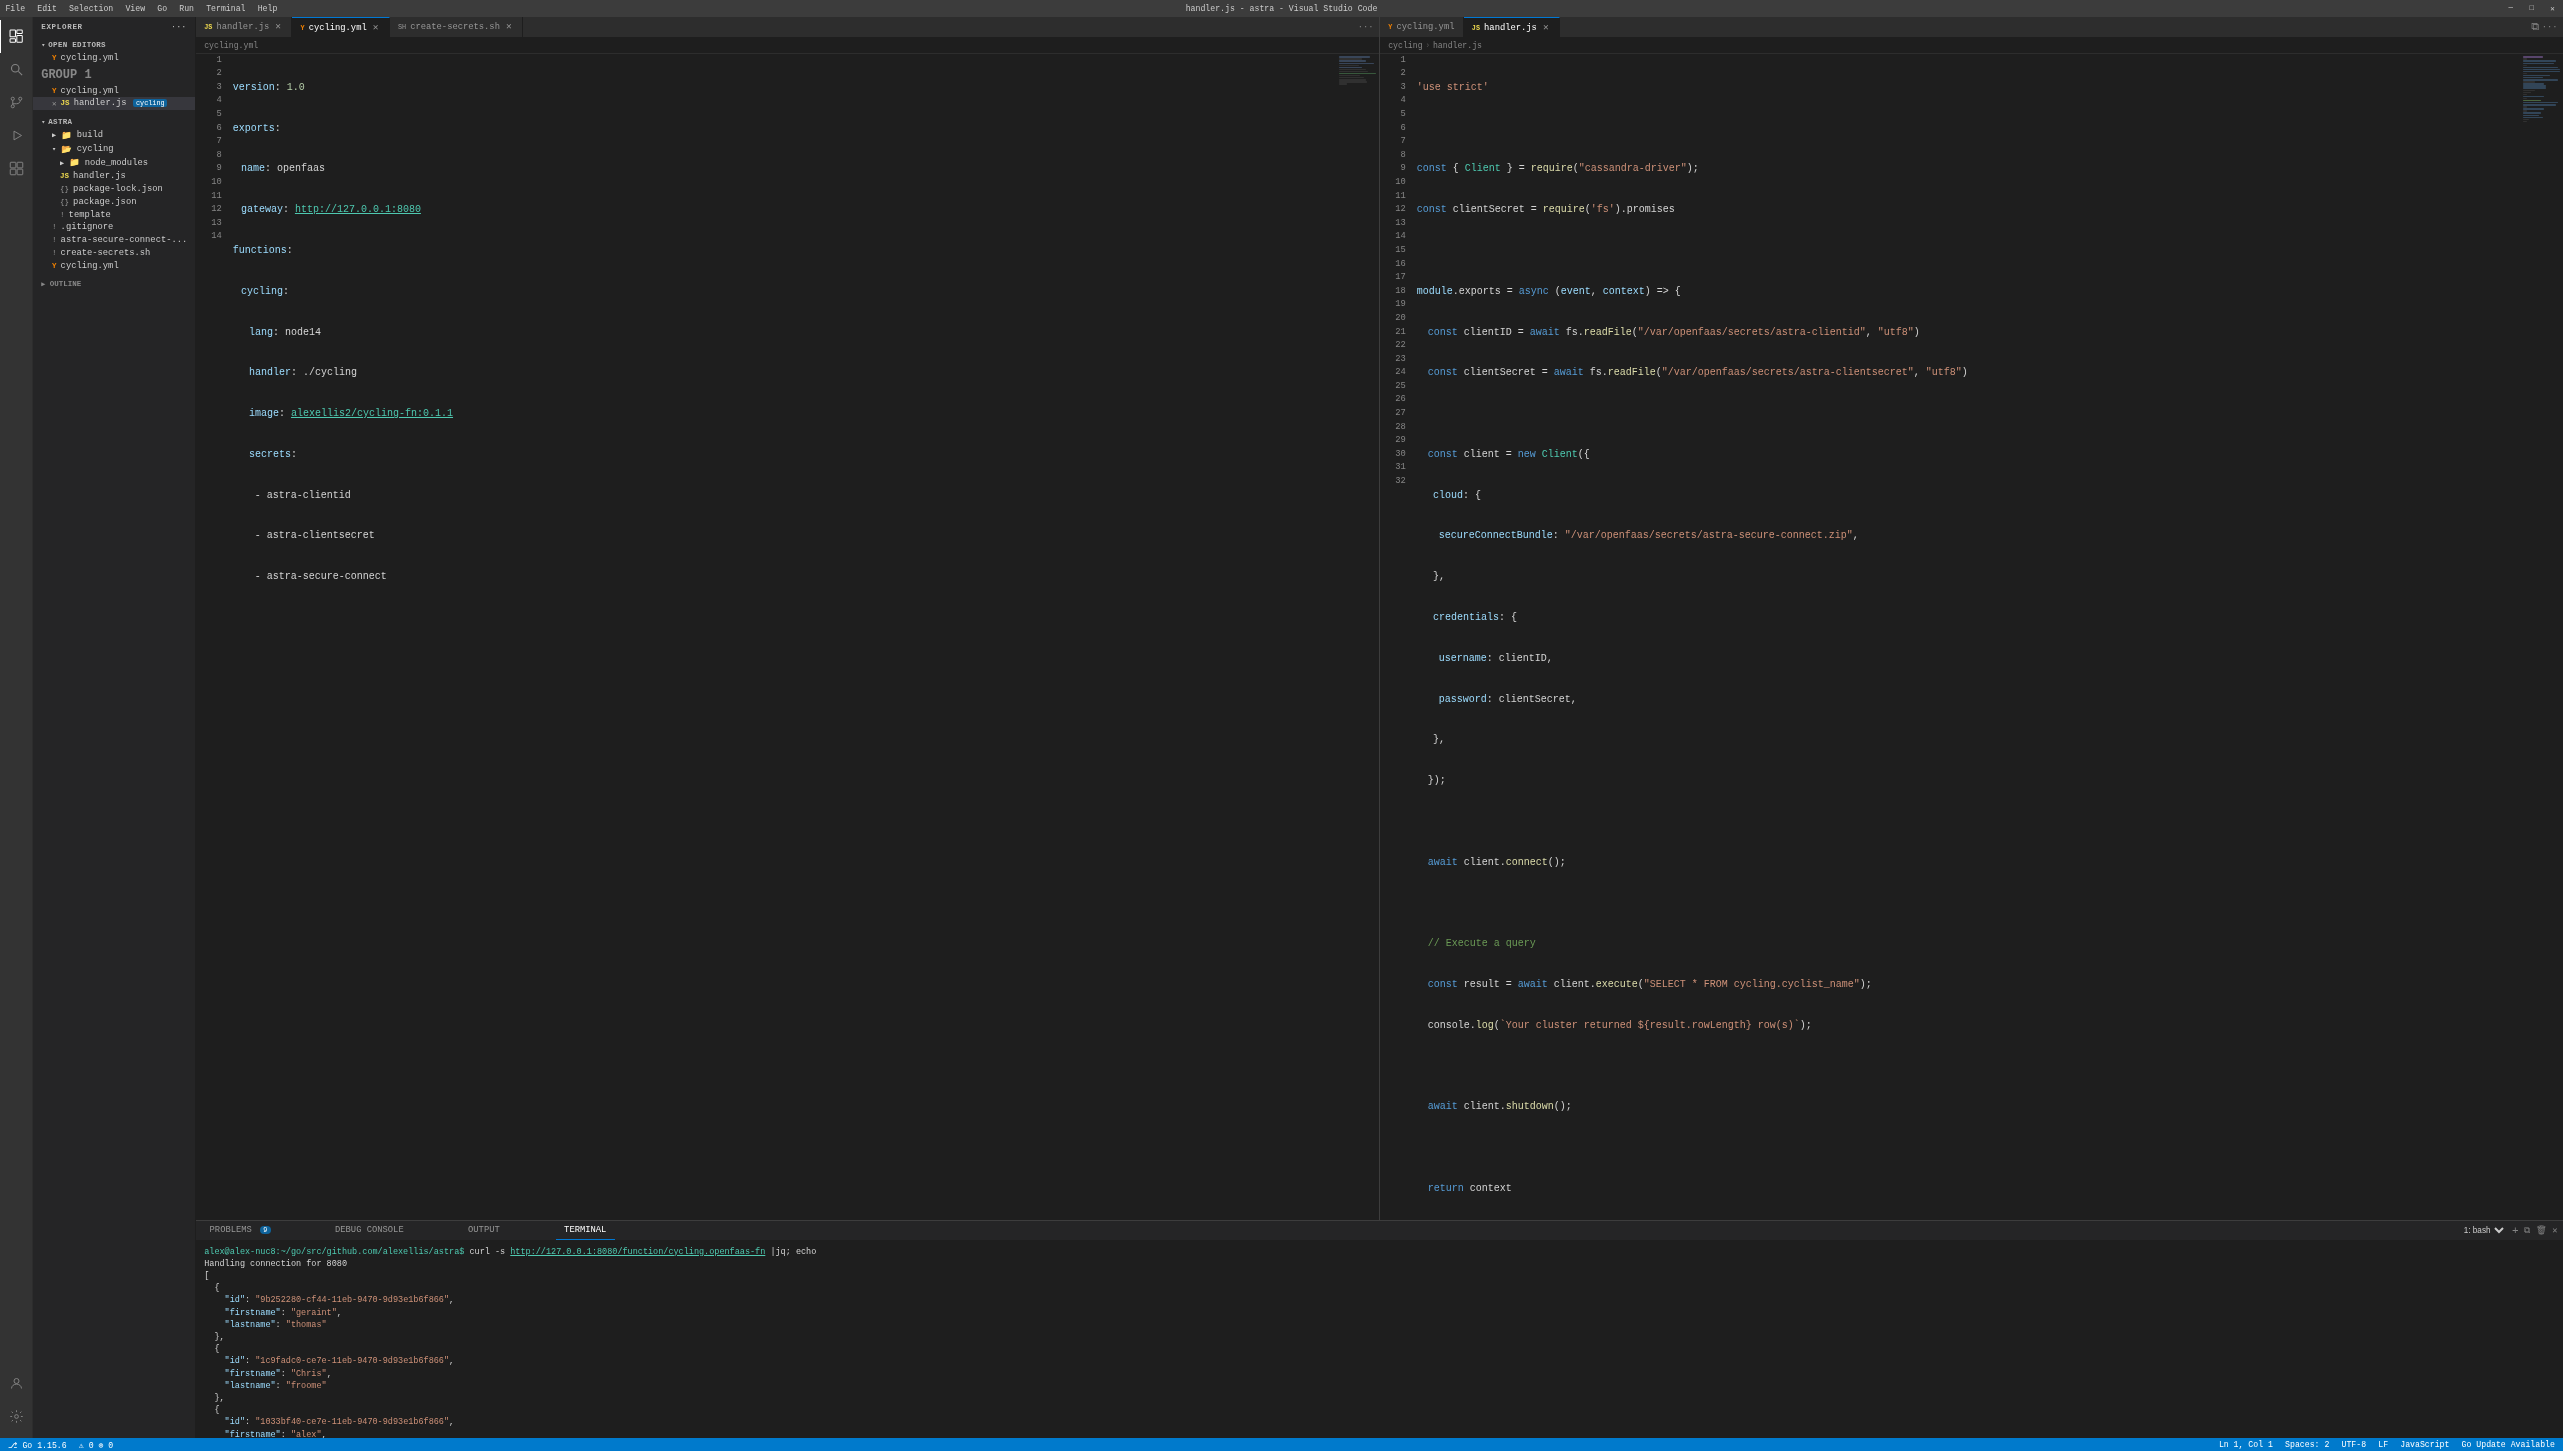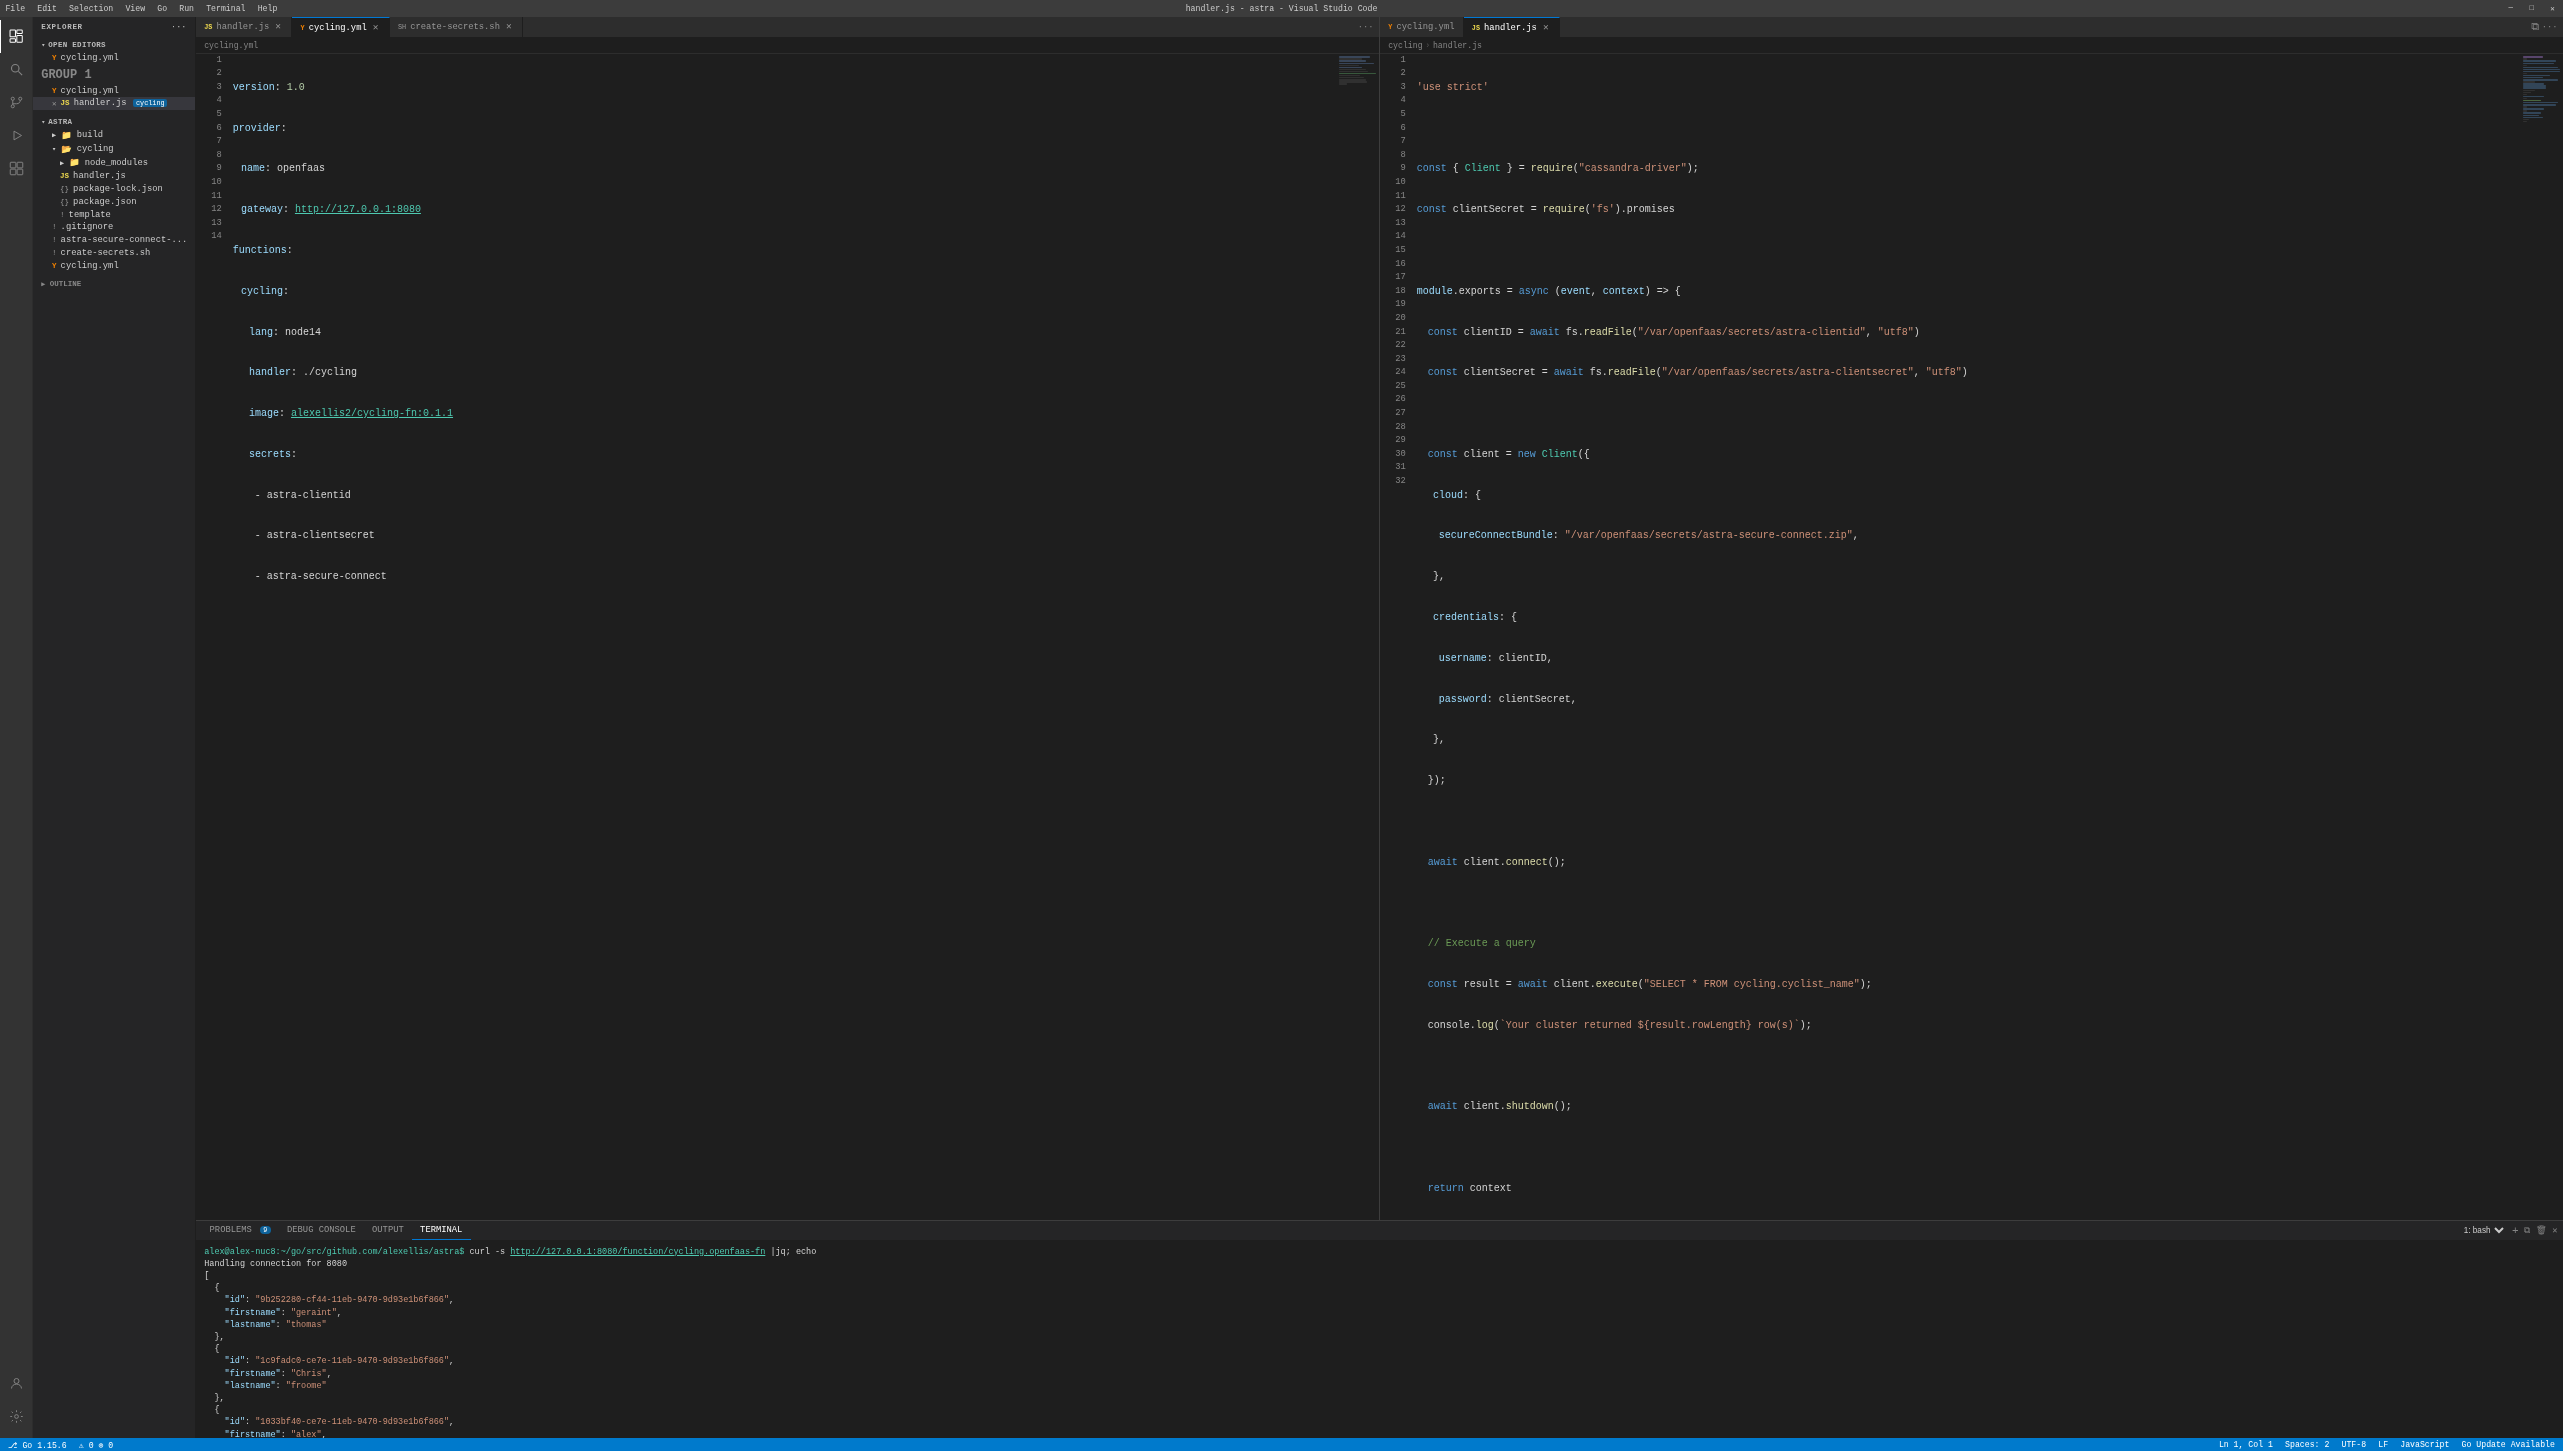--- a/index.html
+++ b/index.html
@@ -290,20 +290,21 @@
       border-top: 0.7px solid #3d3d3d;
       flex-shrink: 0;
     }
     .panel-tabs {
       display: flex;
       background: #252526;
       border-bottom: 0.7px solid #1e1e1e;
       align-items: center;
       padding: 0 5.4px;
       flex-shrink: 0;
+      gap: 48px;
     }
     .panel-tab {
       padding: 4.1px 8.2px;
       font-size: 8.8px;
       color: #969696;
       cursor: pointer;
       border-bottom: 0.7px solid transparent;
     }
     .panel-tab.active {
       color: #ffffff;
@@ -588,21 +589,21 @@
                 <div>8</div>
                 <div>9</div>
                 <div>10</div>
               <div>11</div>
                 <div>12</div>
                 <div>13</div>
                 <div>14</div>
             </div>
             <div class="code-lines">
               <div><span class="prop">version</span><span class="punct">: </span><span class="num">1.0</span></div>
-              <div><span class="prop">provider</span><span class="punct">:</span></div>
+              <div><span class="prop">exports</span><span class="punct">:</span></div>
               <div><span style="padding-left:8.2px;display:inline-block;"></span><span class="prop">name</span><span class="punct">: </span><span class="plain">openfaas</span></div>
               <div><span style="padding-left:8.2px;display:inline-block;"></span><span class="prop">gateway</span><span class="punct">: </span><span class="url">http://127.0.0.1:8080</span></div>
               <div><span class="prop">functions</span><span class="punct">:</span></div>
               <div><span style="padding-left:8.2px;display:inline-block;"></span><span class="prop">cycling</span><span class="punct">:</span></div>
               <div><span style="padding-left:16.3px;display:inline-block;"></span><span class="prop">lang</span><span class="punct">: </span><span class="plain">node14</span></div>
               <div><span style="padding-left:16.3px;display:inline-block;"></span><span class="prop">handler</span><span class="punct">: </span><span class="plain">./cycling</span></div>
               <div><span style="padding-left:16.3px;display:inline-block;"></span><span class="prop">image</span><span class="punct">: </span><span class="url">alexellis2/cycling-fn:0.1.1</span></div>
               <div><span style="padding-left:16.3px;display:inline-block;"></span><span class="prop">secrets</span><span class="punct">:</span></div>
               <div><span style="padding-left:22px;display:inline-block;"></span><span class="punct">- </span><span class="plain">astra-clientid</span></div>
               <div><span style="padding-left:22px;display:inline-block;"></span><span class="punct">- </span><span class="plain">astra-clientsecret</span></div>

